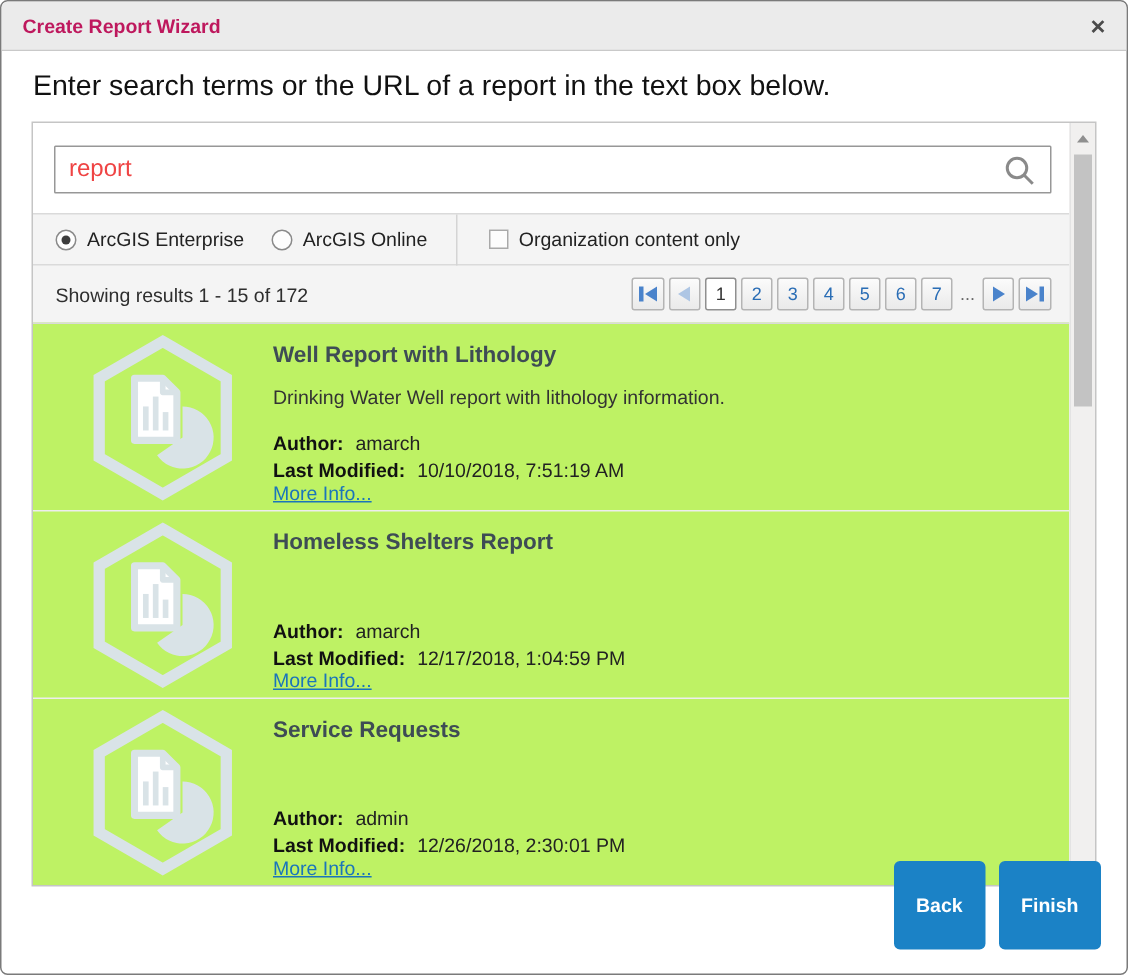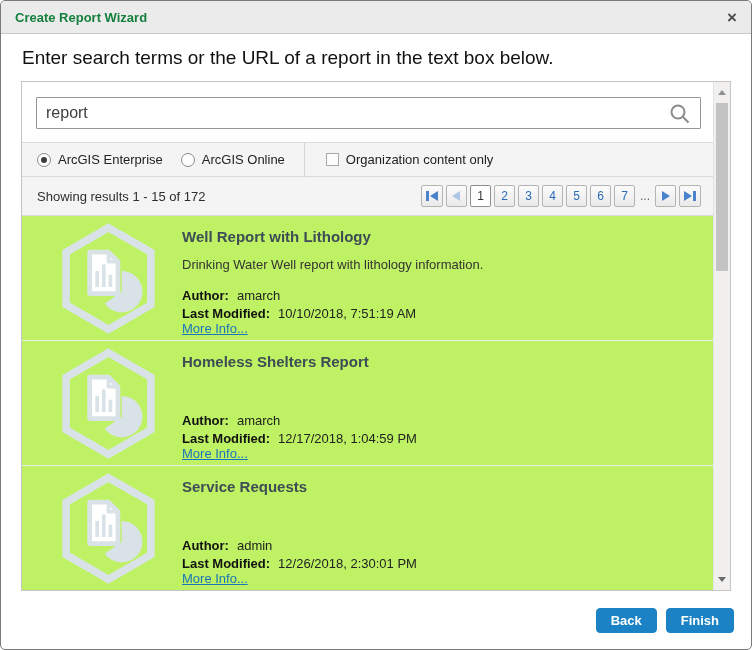--- a/index.html
+++ b/index.html
@@ -9,39 +9,39 @@
     position:relative; width:752px; height:650px;
     border:1px solid #7a7a7a; border-radius:5px; background:#fff; overflow:hidden;
   }
 
   
   .titlebar {
     height:33px; background:#ebebeb; border-bottom:1px solid #c9c9c9;
     display:flex; align-items:center; padding:0 14px;
     border-radius:4px 4px 0 0;
   }
-  .titlebar .title { font-size:13px; font-weight:bold; color:#15803d; }
+  .titlebar .title { font-size:13px; font-weight:bold; color:#be185d; }
   .titlebar .close { margin-left:auto; font-size:17px; font-weight:bold; color:#4b4b4b; cursor:pointer; line-height:1; }
 
   
   .instruction { margin:13px 20px 12px 21px; font-size:19px; color:#111; }
 
   
   .content-box {
     position:relative; margin:0 20px; height:510px;
     border:1px solid #c5c5c5; background:#fff;
   }
   .content-inner { position:absolute; left:0; top:0; right:17px; bottom:0; overflow:hidden; }
 
   
   .search-row { position:relative; padding:15px 12px 13px 14px; }
   .search-input {
     width:100%; height:32px; border:1px solid #979797; border-radius:1px;
     font-family:"Liberation Sans", sans-serif;
-    font-size:16px; color:#404040; padding:0 38px 0 9px; outline:none; background:#fff;
+    font-size:16px; color:#ef4444; padding:0 38px 0 9px; outline:none; background:#fff;
   }
   .search-icon { position:absolute; right:22px; top:21px; width:22px; height:22px; cursor:pointer; }
 
   
   .filter-row {
     height:34px; background:#f4f4f4; border-top:1px solid #dadada;
     display:flex; align-items:center; font-size:13px; color:#222;
   }
   .radio-option, .check-option { display:flex; align-items:center; gap:7px; cursor:pointer; }
   .radio-option { margin-left:15px; }
@@ -100,21 +100,21 @@
   .sb-up { top:2px; } .sb-down { bottom:2px; }
   .sb-tri-up { width:0; height:0; border-left:4px solid transparent; border-right:4px solid transparent; border-bottom:5px solid #8f8f8f; }
   .sb-tri-down { width:0; height:0; border-left:4px solid transparent; border-right:4px solid transparent; border-top:5px solid #6b6b6b; }
   .sb-thumb { position:absolute; left:2px; right:2px; top:21px; height:168px; background:#c3c3c3; cursor:pointer; }
 
   
   .footer-btns { position:absolute; right:17px; bottom:16px; display:flex; gap:9px; }
   .btn {
     background:#1b82c6; border:1px solid #1b82c6; border-radius:4px;
     color:#fff; font-family:"Liberation Sans", sans-serif; font-weight:bold; font-size:13px;
-    padding:4px 14px; cursor:pointer;
+    padding:21px 14px; cursor:pointer;
   }
 </style>
 </head>
 <body>
 
 <div class="dialog">
 
   <div class="titlebar">
     <span class="title">Create Report Wizard</span>
     <span class="close">×</span>

